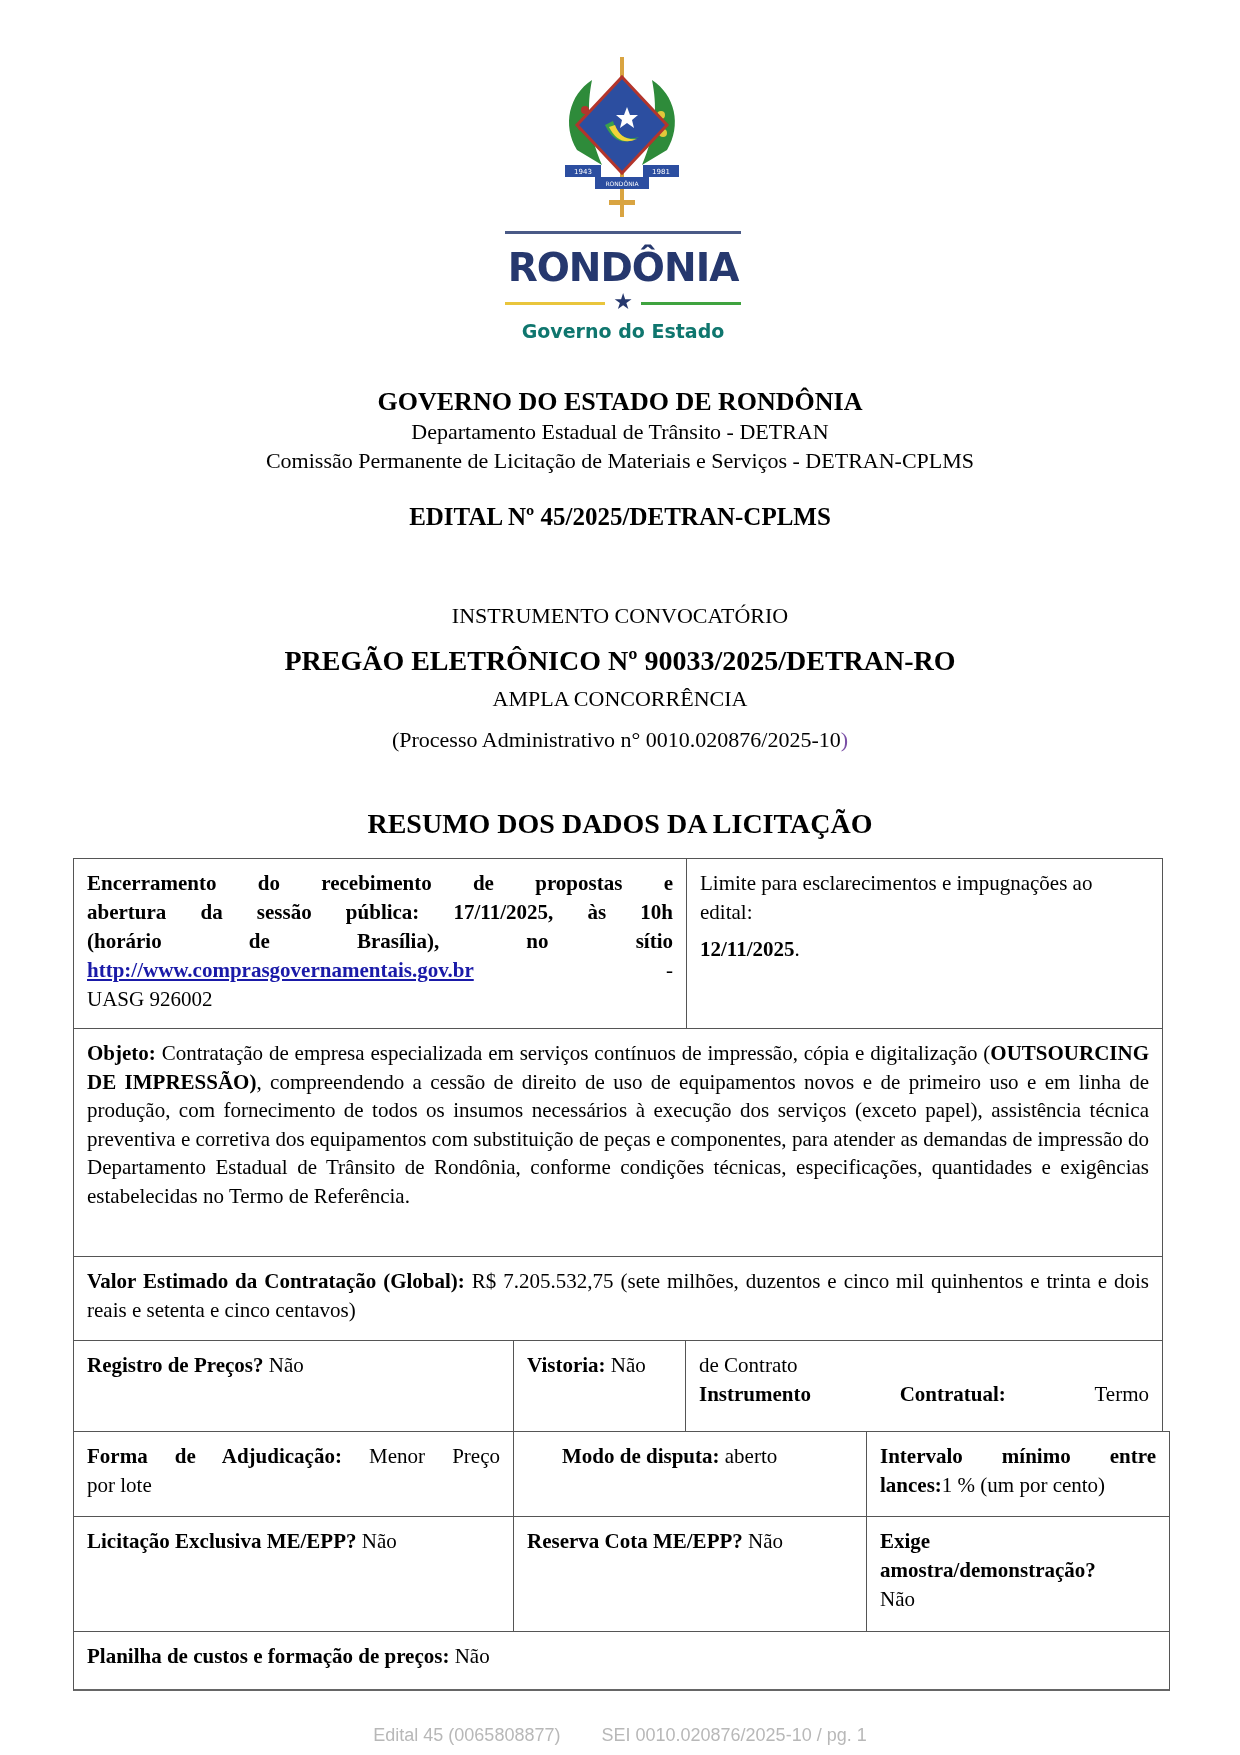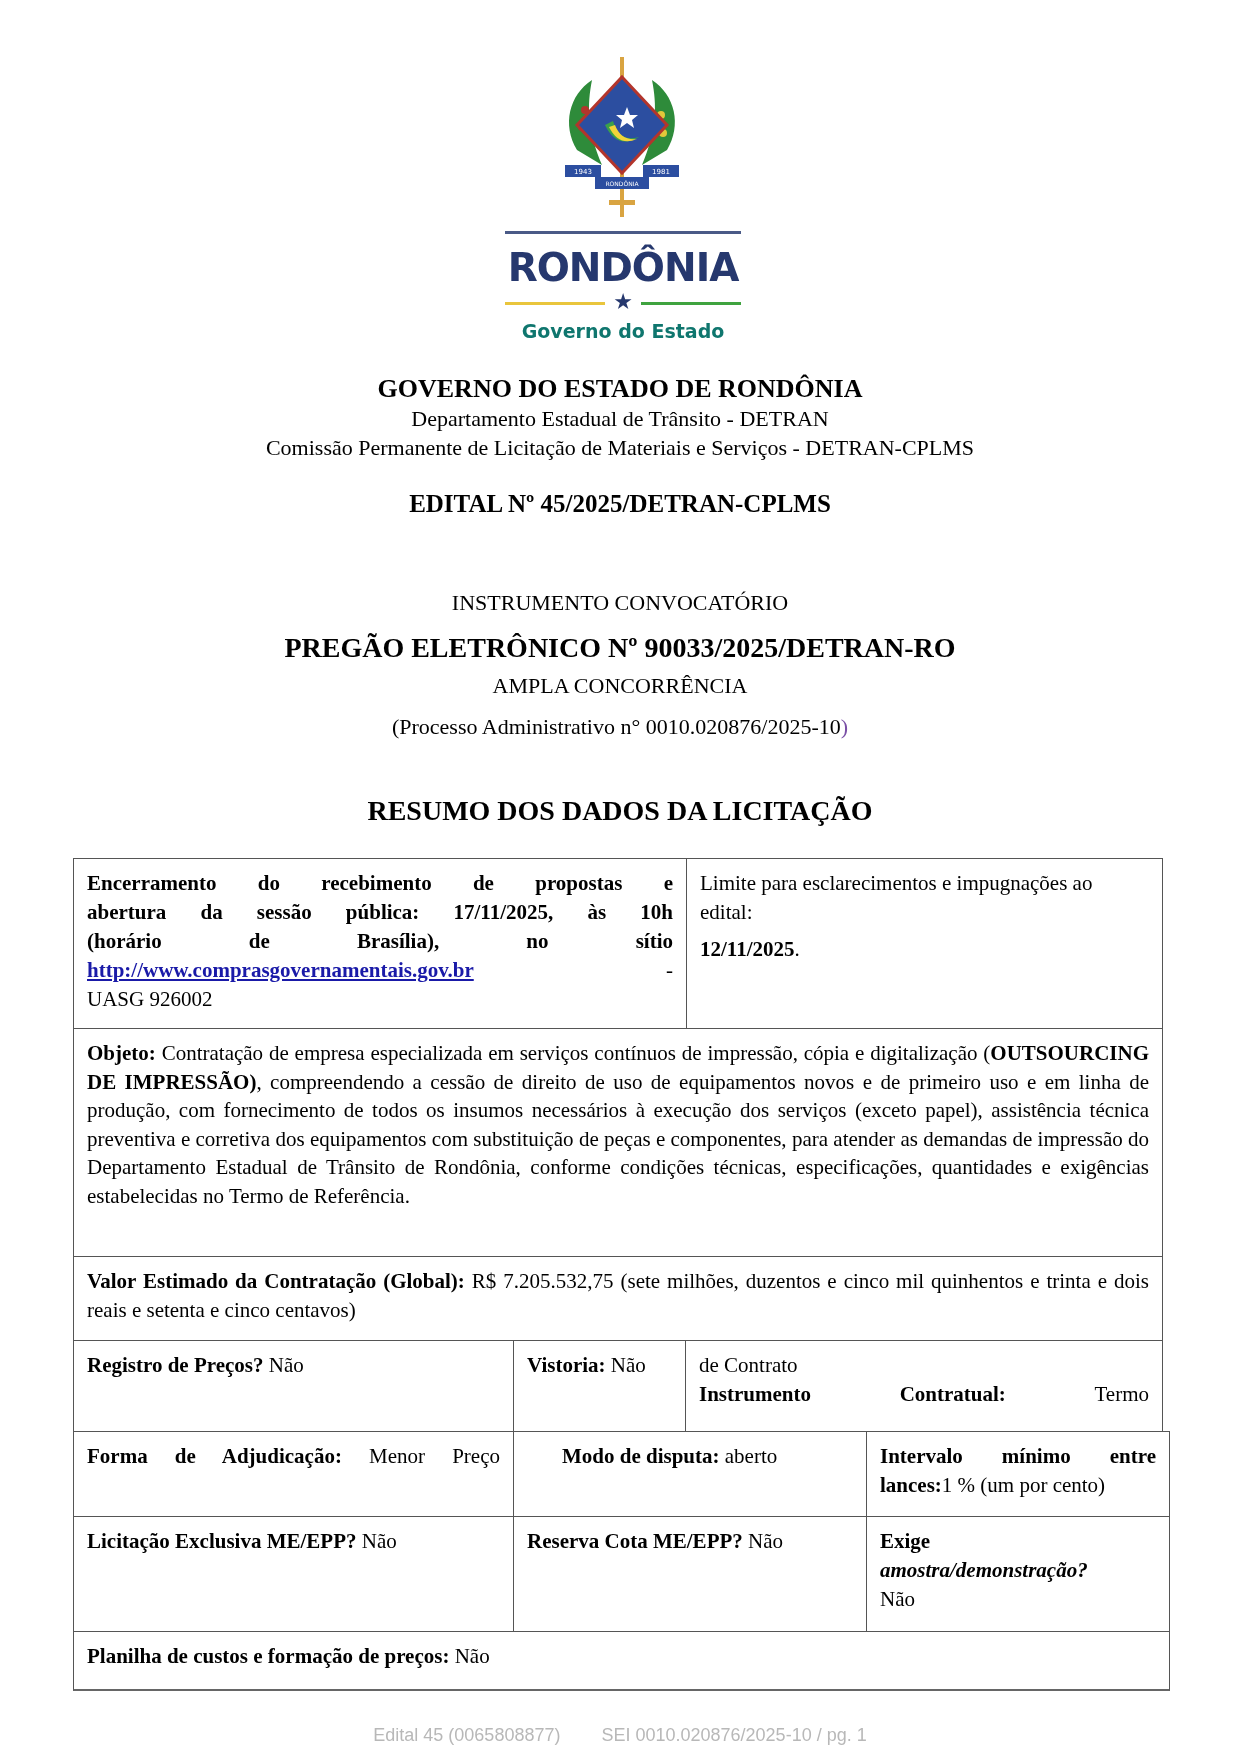--- a/index.html
+++ b/index.html
@@ -1,19 +1,19 @@
 <!DOCTYPE html>
 <html><head>
 <meta charset="utf-8">
 <style>
   html, body { margin: 0; padding: 0; background: #ffffff; }
   body { width: 1240px; height: 1755px; position: relative; overflow: hidden;
          font-family: "Liberation Serif", serif; color: #000; }
   .abs { position: absolute; }
-  .center { left: 0; width: 1240px; text-align: center; }
+  .center { left: 0; width: 1240px; text-align: center; margin-top: 13px; }
   .logo-wrap { position: absolute; left: 505px; top: 55px; width: 236px; height: 300px; }
   .crest { position: absolute; left: 52px; top: 0; width: 130px; height: 170px; }
   .logo-rule { position: absolute; left: 0; top: 176px; width: 236px; height: 3px; background: #4a5a87; }
   .logo-name { position: absolute; left: 0; top: 190px; width: 236px; text-align: center;
                font-family: "DejaVu Sans", sans-serif; font-weight: bold; font-size: 39px;
                color: #26386e; letter-spacing: -1px; }
   .logo-line-y { position: absolute; left: 0; top: 247px; width: 100px; height: 3px; background: #e9c53c; }
   .logo-line-g { position: absolute; left: 136px; top: 247px; width: 100px; height: 3px; background: #3fa33f; }
   .logo-star { position: absolute; left: 106px; top: 236px; width: 24px; text-align: center;
                font-size: 22px; color: #26386e; line-height: 22px; }
@@ -120,38 +120,39 @@
   <span style="display:block;">de Contrato</span>
   <span style="display:flex; justify-content:space-between;">
     <span class="b">Instrumento</span>
     <span class="b">Contratual:</span>
     <span>Termo</span>
   </span>
 </div>
 
 <div class="cell bl bt" style="left:73px; top:1431px; width:440px; height:85px;">
   <span class="just-line"><span class="b">Forma de Adjudicação:</span> <span>Menor Preço</span></span>
+  <span style="display:block;">por lote</span>
 </div>
 <div class="cell bl bt" style="left:513px; top:1431px; width:353px; height:85px; text-align:left;padding-left:48px;">
   <span class="b">Modo de disputa:</span><span> aberto</span>
 </div>
 <div class="cell bl bt br" style="left:866px; top:1431px; width:304px; height:85px;">
   <span class="b just-line">Intervalo mínimo entre</span>
   <span style="display:block;"><span class="b">lances:</span><span>1 % (um por cento)</span></span>
 </div>
 
 <div class="cell bl bt" style="left:73px; top:1516px; width:440px; height:115px; text-align:left;">
   <span class="b">Licitação Exclusiva ME/EPP?</span><span> Não</span>
 </div>
 <div class="cell bl bt" style="left:513px; top:1516px; width:353px; height:115px; text-align:left;">
   <span class="b">Reserva Cota ME/EPP?</span><span> Não</span>
 </div>
 <div class="cell bl bt br" style="left:866px; top:1516px; width:304px; height:115px; text-align:left;">
   <span class="b" style="display:block;">Exige</span>
-  <span class="b" style="display:block;font-style:italic;">amostra/demonstração?</span>
+  <span class="b" style="display:block;">amostra/demonstração?</span>
   <span style="display:block;">Não</span>
 </div>
 
 <div class="cell bl bt br bb" style="left:73px; top:1631px; width:1097px; height:60px; text-align:left;">
   <span class="b">Planilha de custos e formação de preços:</span><span> Não</span>
 </div>
 
 <div class="footer">
   <span>Edital 45 (0065808877)</span>
   <span>SEI 0010.020876/2025-10 / pg. 1</span>

